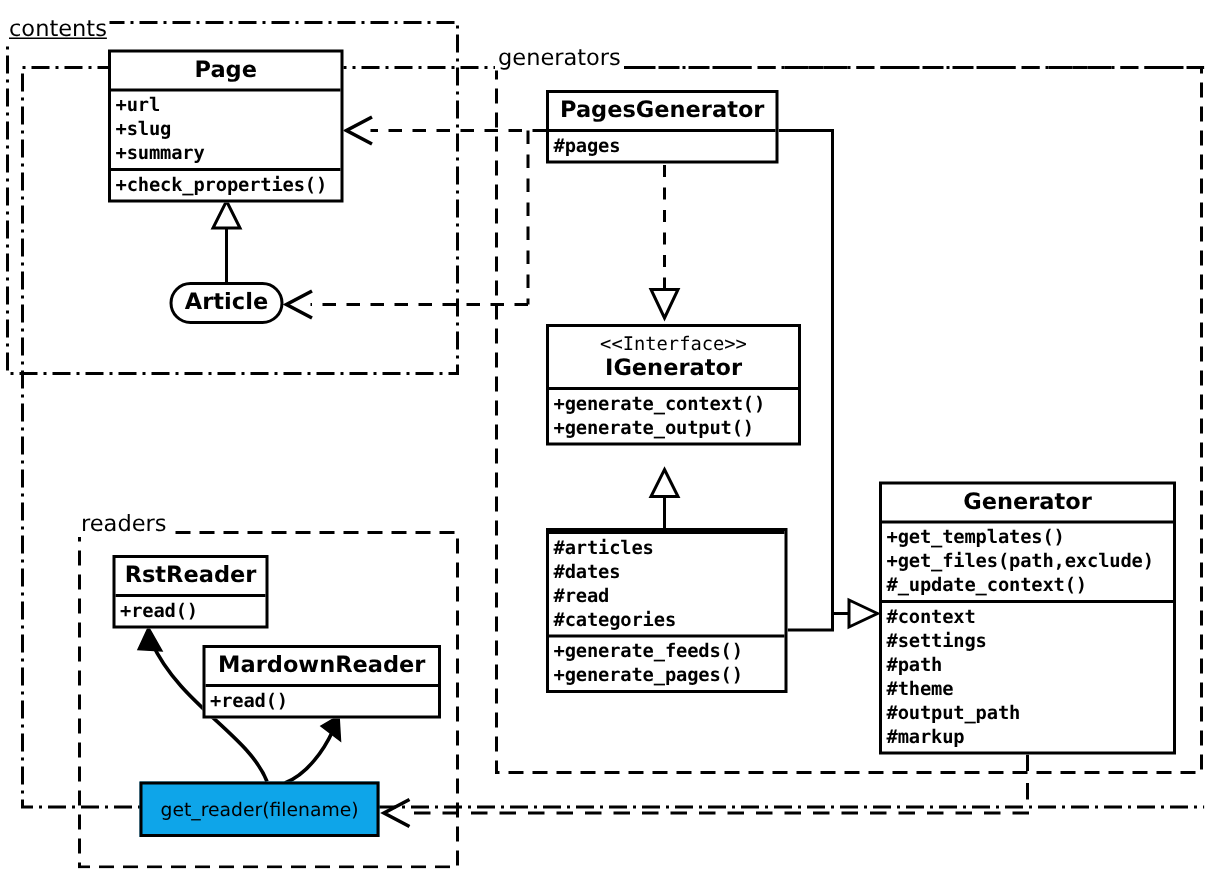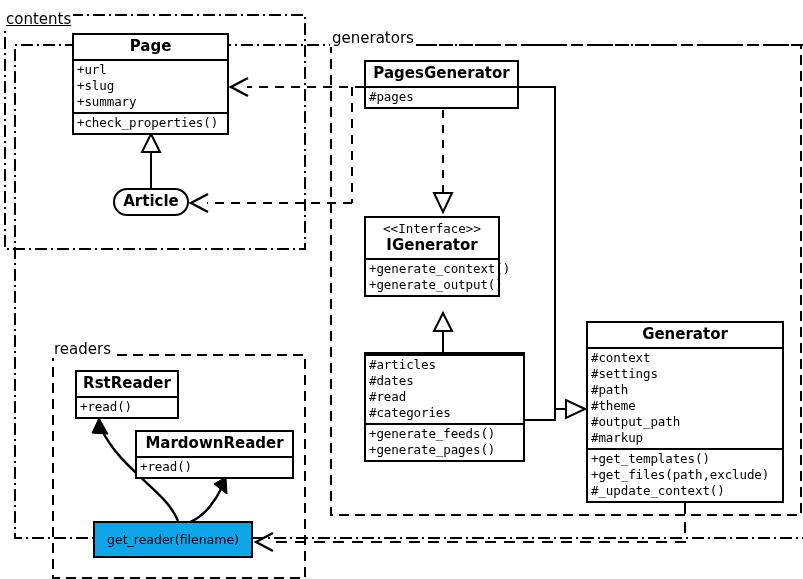--- a/index.html
+++ b/index.html
@@ -44,20 +44,21 @@
     font-weight: normal;
     font-size: 12.5px;
     font-family: "DejaVu Sans Mono", monospace;
     line-height: 1.25;
   }
   .uml-sep {
     border-top: 2px solid #000;
   }
   .uml-compartment {
     padding: 1px 3px 2px 3px;
+    font-weight: bold;
   }
   .uml-feature {
     font-family: "DejaVu Sans Mono", monospace;
     font-size: 12.5px;
     line-height: 1.28;
     white-space: pre;
     color: #000;
     letter-spacing: -0.1px;
   }
   .uml-plain-box {
@@ -157,21 +158,21 @@
     <div class="uml-name">Article</div>
   </div>
 
   <div class="uml-class" style="left:364px; top:60px; width:155px;">
     <div class="uml-name">PagesGenerator</div>
     <div class="uml-compartment uml-sep">
       <div class="uml-feature">#pages</div>
     </div>
   </div>
 
-  <div class="uml-class" style="left:364px; top:216px; width:136px;">
+  <div class="uml-class" style="left:364px; top:216px; width:170px;">
     <div class="uml-name">
       <span class="uml-stereotype">&lt;&lt;Interface&gt;&gt;</span>
       <span>IGenerator</span>
     </div>
     <div class="uml-compartment uml-sep">
       <div class="uml-feature">+generate_context()</div>
       <div class="uml-feature">+generate_output()</div>
     </div>
   </div>
 
@@ -183,33 +184,33 @@
       <div class="uml-feature">#categories</div>
     </div>
     <div class="uml-compartment uml-sep">
       <div class="uml-feature">+generate_feeds()</div>
       <div class="uml-feature">+generate_pages()</div>
     </div>
   </div>
 
   <div class="uml-class" style="left:586px; top:321px; width:198px;">
     <div class="uml-name">Generator</div>
+    <div class="uml-compartment uml-sep">
+      <div class="uml-feature">+get_templates()</div>
+      <div class="uml-feature">+get_files(path,exclude)</div>
+      <div class="uml-feature">#_update_context()</div>
+    </div>
     <div class="uml-compartment uml-sep">
       <div class="uml-feature">#context</div>
       <div class="uml-feature">#settings</div>
       <div class="uml-feature">#path</div>
       <div class="uml-feature">#theme</div>
       <div class="uml-feature">#output_path</div>
       <div class="uml-feature">#markup</div>
     </div>
-    <div class="uml-compartment uml-sep">
-      <div class="uml-feature">+get_templates()</div>
-      <div class="uml-feature">+get_files(path,exclude)</div>
-      <div class="uml-feature">#_update_context()</div>
-    </div>
   </div>
 
   <div class="uml-class" style="left:75px; top:370px; width:104px;">
     <div class="uml-name">RstReader</div>
     <div class="uml-compartment uml-sep">
       <div class="uml-feature">+read()</div>
     </div>
   </div>
 
   <div class="uml-class" style="left:135px; top:430px; width:159px;">

